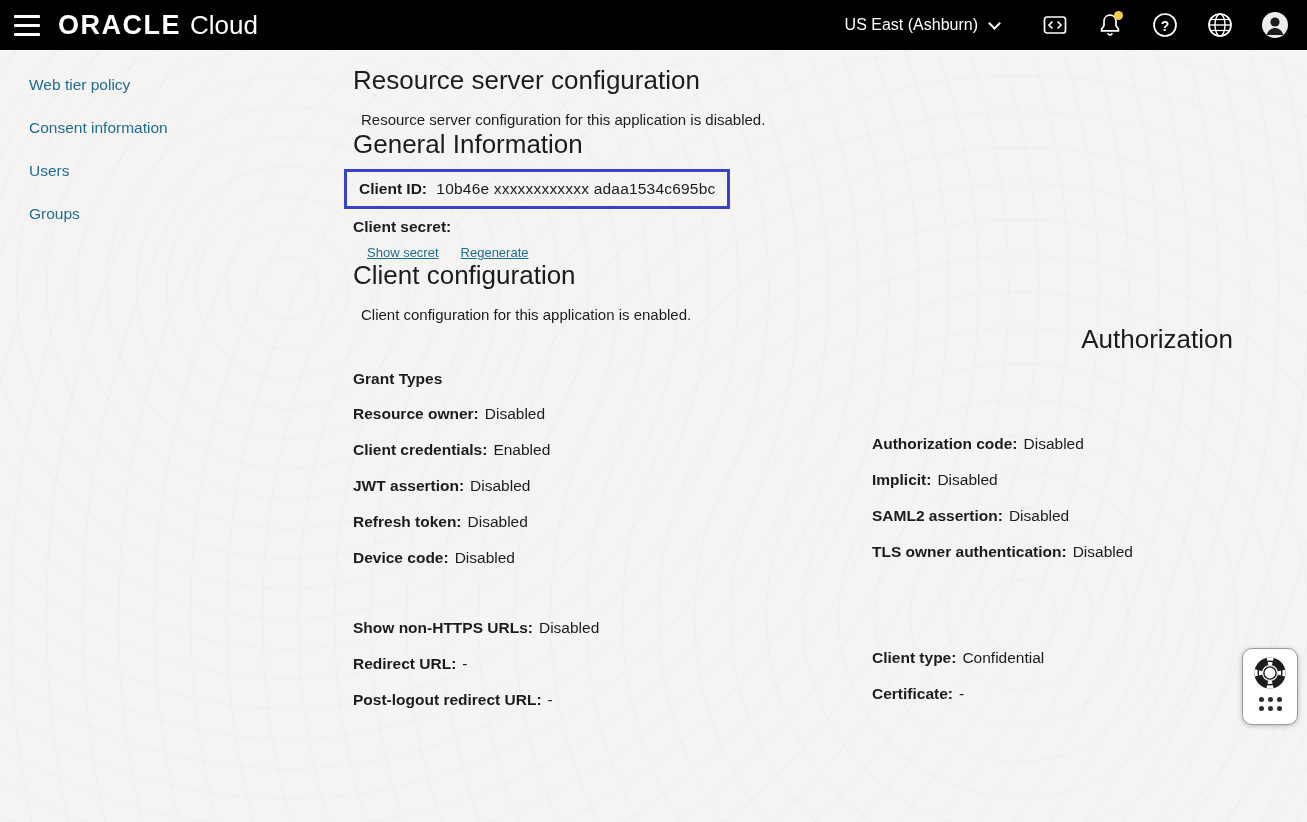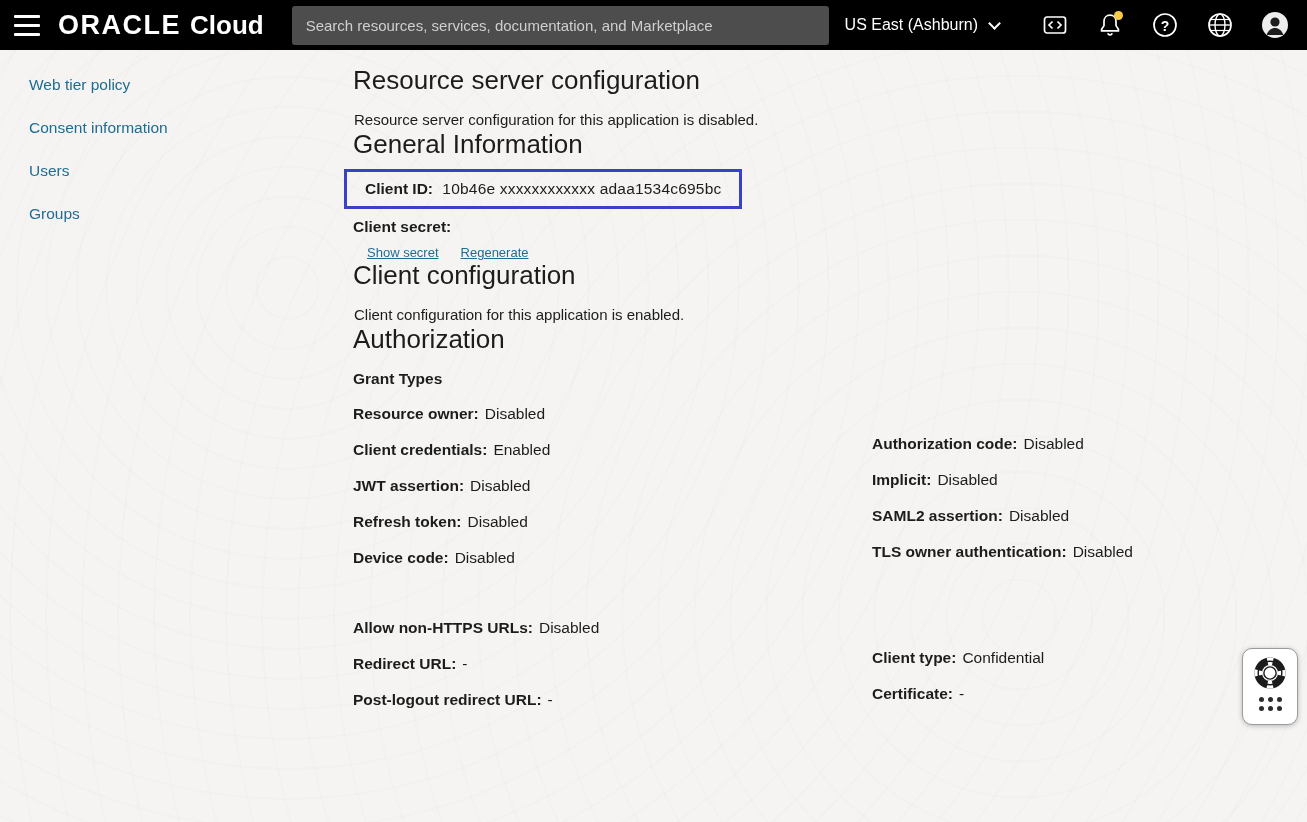--- a/index.html
+++ b/index.html
@@ -15,54 +15,54 @@
 
   
   .topbar {
     position:absolute; left:0; top:0; width:1307px; height:50px;
     background:#000000; display:flex; align-items:center; padding:0 18px 0 8px;
   }
   .hamburger { width:40px; height:40px; display:flex; flex-direction:column; justify-content:center; gap:6px; padding-left:6px; cursor:pointer; }
   .hamburger .bar { width:26px; height:3px; background:#ffffff; border-radius:1px; }
   .brand { display:flex; align-items:baseline; margin-left:10px; margin-right:28px; white-space:nowrap; cursor:pointer; }
   .brand .oracle { color:#fff; font-size:27px; font-weight:700; letter-spacing:1.5px; }
-  .brand .cloud  { color:#fff; font-size:26px; font-weight:700; margin-left:9px; }
+  .brand .cloud  { color:#fff; font-size:26px; font-weight:400; margin-left:9px; }
   .search-input {
     width:537px; height:39px; background:#4d4d4d; border:none; border-radius:3px;
     color:#eee; font-size:15px; padding:0 14px; outline:none; font-family:"Liberation Sans", sans-serif;
   }
   .search-input::placeholder { color:#cfcfcf; }
   .region { margin-left:auto; margin-right:42px; color:#fff; font-size:16px; display:flex; align-items:center; cursor:pointer; white-space:nowrap; }
   .region .chev { width:9px; height:9px; border:solid #fff; border-width:0 2px 2px 0; transform:rotate(45deg); margin-left:12px; margin-top:-4px; }
   .hicons { display:flex; align-items:center; gap:27px; }
   .hicon { width:28px; height:28px; position:relative; cursor:pointer; display:flex; align-items:center; justify-content:center; }
   .hicon svg { display:block; }
   .notif-dot { position:absolute; top:0; right:1px; width:9px; height:9px; border-radius:50%; background:#f7cb47; }
 
   
   .sidebar { position:absolute; left:29px; top:77px; display:flex; flex-direction:column; gap:27px; }
   .sidebar a { color:#1e6c93; font-size:15.5px; text-decoration:none; line-height:16px; cursor:pointer; }
 
   
   .main { position:absolute; left:353px; top:65px; width:880px; }
   h1.sec { font-size:26px; font-weight:400; color:#1c1c1c; margin:0; line-height:30px; }
   .rs-title { margin-top:10px; }
-  .desc { font-size:15px; color:#1c1c1c; margin:16px 1px 0; line-height:18px; }
+  .desc { font-size:15px; color:#1c1c1c; margin:16px 8px 0; line-height:18px; }
   .gi-title { margin-top:38px; }
   .clientid-box {
     display:inline-block; margin-top:10px; margin-left:-9px;
-    border:3px solid #3742c8; padding:8px 18px; font-size:15.5px; background:transparent;
+    border:3px solid #3742c8; padding:8px 12px; font-size:15.5px; background:transparent;
   }
   .clientid-box .lbl { font-weight:700; }
   .clientid-box .val { margin-left:5px; letter-spacing:0.2px; }
   .secret-label { font-weight:700; font-size:15.5px; margin-top:9px; }
   .secret-links { margin-top:9px; margin-left:14px; display:flex; gap:22px; }
   .secret-links a { color:#1e6c93; font-size:13px; text-decoration:underline; cursor:pointer; }
   .cc-title { margin-top:36px; }
-  .auth-title { margin-top:36px; }
+  .auth-title { margin-top:36px;text-align:right; }
   .grant-types { font-weight:700; font-size:15.5px; margin-top:16px; }
 
   .fields-grid { display:grid; grid-template-columns:519px auto; margin-top:8px; }
   .fields-grid.second { margin-top:34px; }
   .fcol { display:flex; flex-direction:column; }
   .fcol.right1 { padding-top:30px; }
   .fcol.right2 { padding-top:30px; }
   .frow { line-height:36px; font-size:15.5px; white-space:nowrap; }
   .frow .flabel { font-weight:700; }
   .frow .fvalue { margin-left:6px; }
@@ -83,21 +83,20 @@
 <div class="topbar">
   <div class="hamburger">
     <span class="bar"></span>
     <span class="bar"></span>
     <span class="bar"></span>
   </div>
   <div class="brand">
     <span class="oracle">ORACLE</span>
     <span class="cloud">Cloud</span>
   </div>
-  <input class="search-input" type="text" placeholder="Search resources, services, documentation, and Marketplace" style="">
   <div class="region">
     <span>US East (Ashburn)</span>
     <span class="chev"></span>
   </div>
   <div class="hicons">
     <span class="hicon">
       <svg width="26" height="26" viewBox="0 0 26 26">
         <rect x="2.5" y="5" width="21" height="16" rx="2.5" fill="none" stroke="#fff" stroke-width="1.7"></rect>
         <path d="M10.5 9.5 L7 13 L10.5 16.5" fill="none" stroke="#fff" stroke-width="1.7"></path>
         <path d="M15.5 9.5 L19 13 L15.5 16.5" fill="none" stroke="#fff" stroke-width="1.7"></path>
@@ -196,21 +195,21 @@
       </div>
       <div class="frow">
         <span class="flabel">TLS owner authentication:</span><span class="fvalue">Disabled</span>
       </div>
     </div>
   </div>
 
   <div class="fields-grid second">
     <div class="fcol">
       <div class="frow">
-        <span class="flabel">Allow non-HTTPS URLs:</span><span class="fvalue">Disabled</span>
+        <span class="flabel">Show non-HTTPS URLs:</span><span class="fvalue">Disabled</span>
       </div>
       <div class="frow">
         <span class="flabel">Redirect URL:</span><span class="fvalue">-</span>
       </div>
       <div class="frow">
         <span class="flabel">Post-logout redirect URL:</span><span class="fvalue">-</span>
       </div>
     </div>
     <div class="fcol right2">
       <div class="frow">

